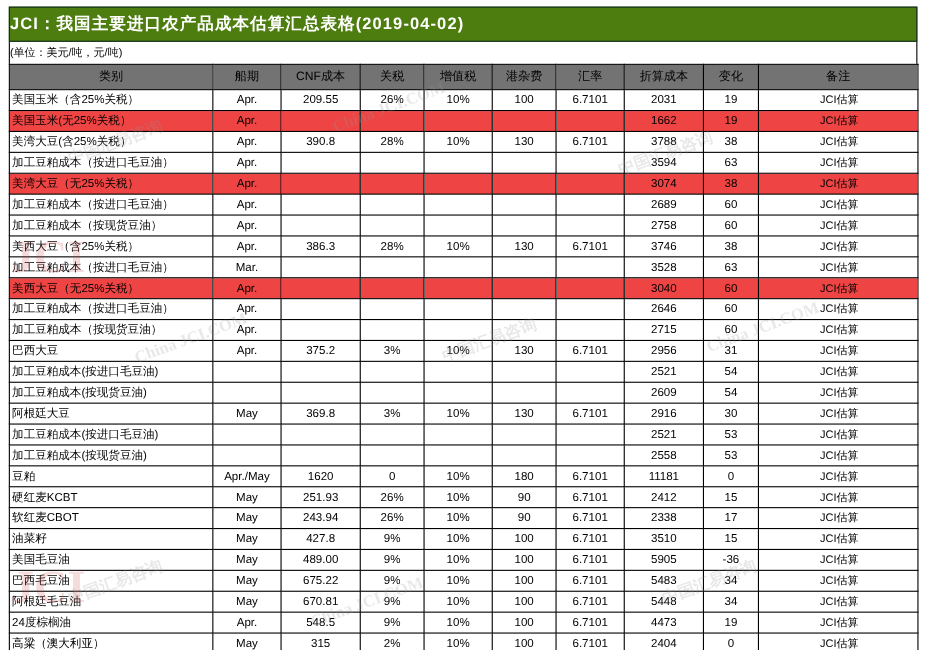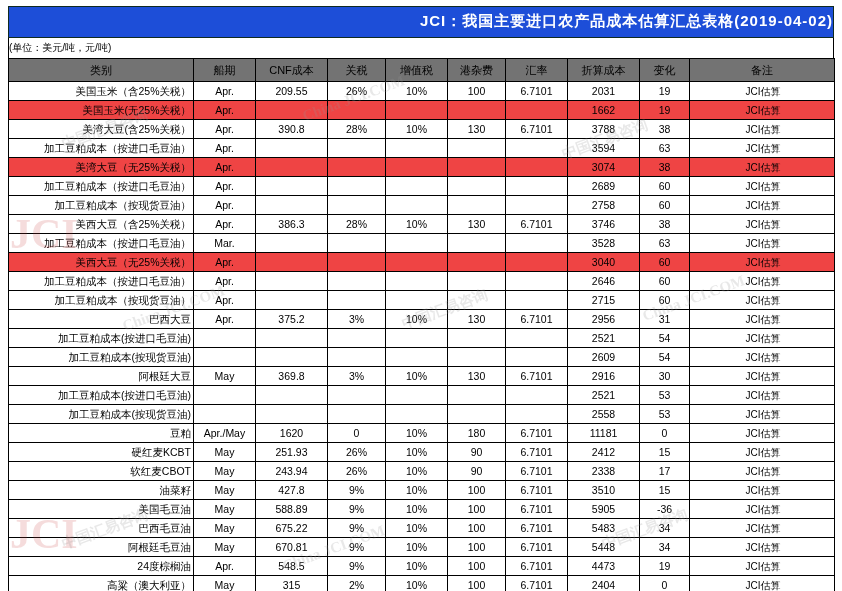--- a/index.html
+++ b/index.html
@@ -12,23 +12,23 @@
     overflow:hidden;
     position:relative;
   }
   .page{
     position:relative;
     width:842px;height:591px;
     box-sizing:border-box;
     padding:6px 8px 0 8px;
   }
   .title-bar{
-    background:#1d4ed8;
+    background:#4d7c0f;
     color:#ffffff;
-    text-align:right;
+    text-align:left;
     font-size:15px;
     font-weight:bold;
     letter-spacing:1px;
     padding:5px 0 6px 0;
     border:1px solid #0f2a20;
   }
   .unit-row{
     text-align:left;
     font-size:10px;
     padding:3px 4px 3px 0;
@@ -49,21 +49,21 @@
     line-height:13px;
     white-space:nowrap;
     overflow:hidden;
   }
   thead th{
     font-weight:normal;
     background:#737373;
     height:20px;
     font-size:11px;
   }
-  td.cat{ text-align:right; }
+  td.cat{ text-align:left; }
   tr.hl td{ background:#ef4444; }
   td.rmk{ text-align:center; padding-left:4px; font-size:10px; }
   
   .wm{
     position:absolute;
     color:rgba(150,150,150,0.22);
     font-size:15px;
     font-weight:bold;
     transform:rotate(-20deg);
     pointer-events:none;
@@ -387,21 +387,21 @@
           <td>10%</td>
           <td>100</td>
           <td>6.7101</td>
           <td>3510</td>
           <td>15</td>
           <td class="rmk">JCI估算</td>
         </tr>
         <tr>
           <td class="cat">美国毛豆油</td>
           <td>May</td>
-          <td>588.89</td>
+          <td>489.00</td>
           <td>9%</td>
           <td>10%</td>
           <td>100</td>
           <td>6.7101</td>
           <td>5905</td>
           <td>-36</td>
           <td class="rmk">JCI估算</td>
         </tr>
         <tr>
           <td class="cat">巴西毛豆油</td>

